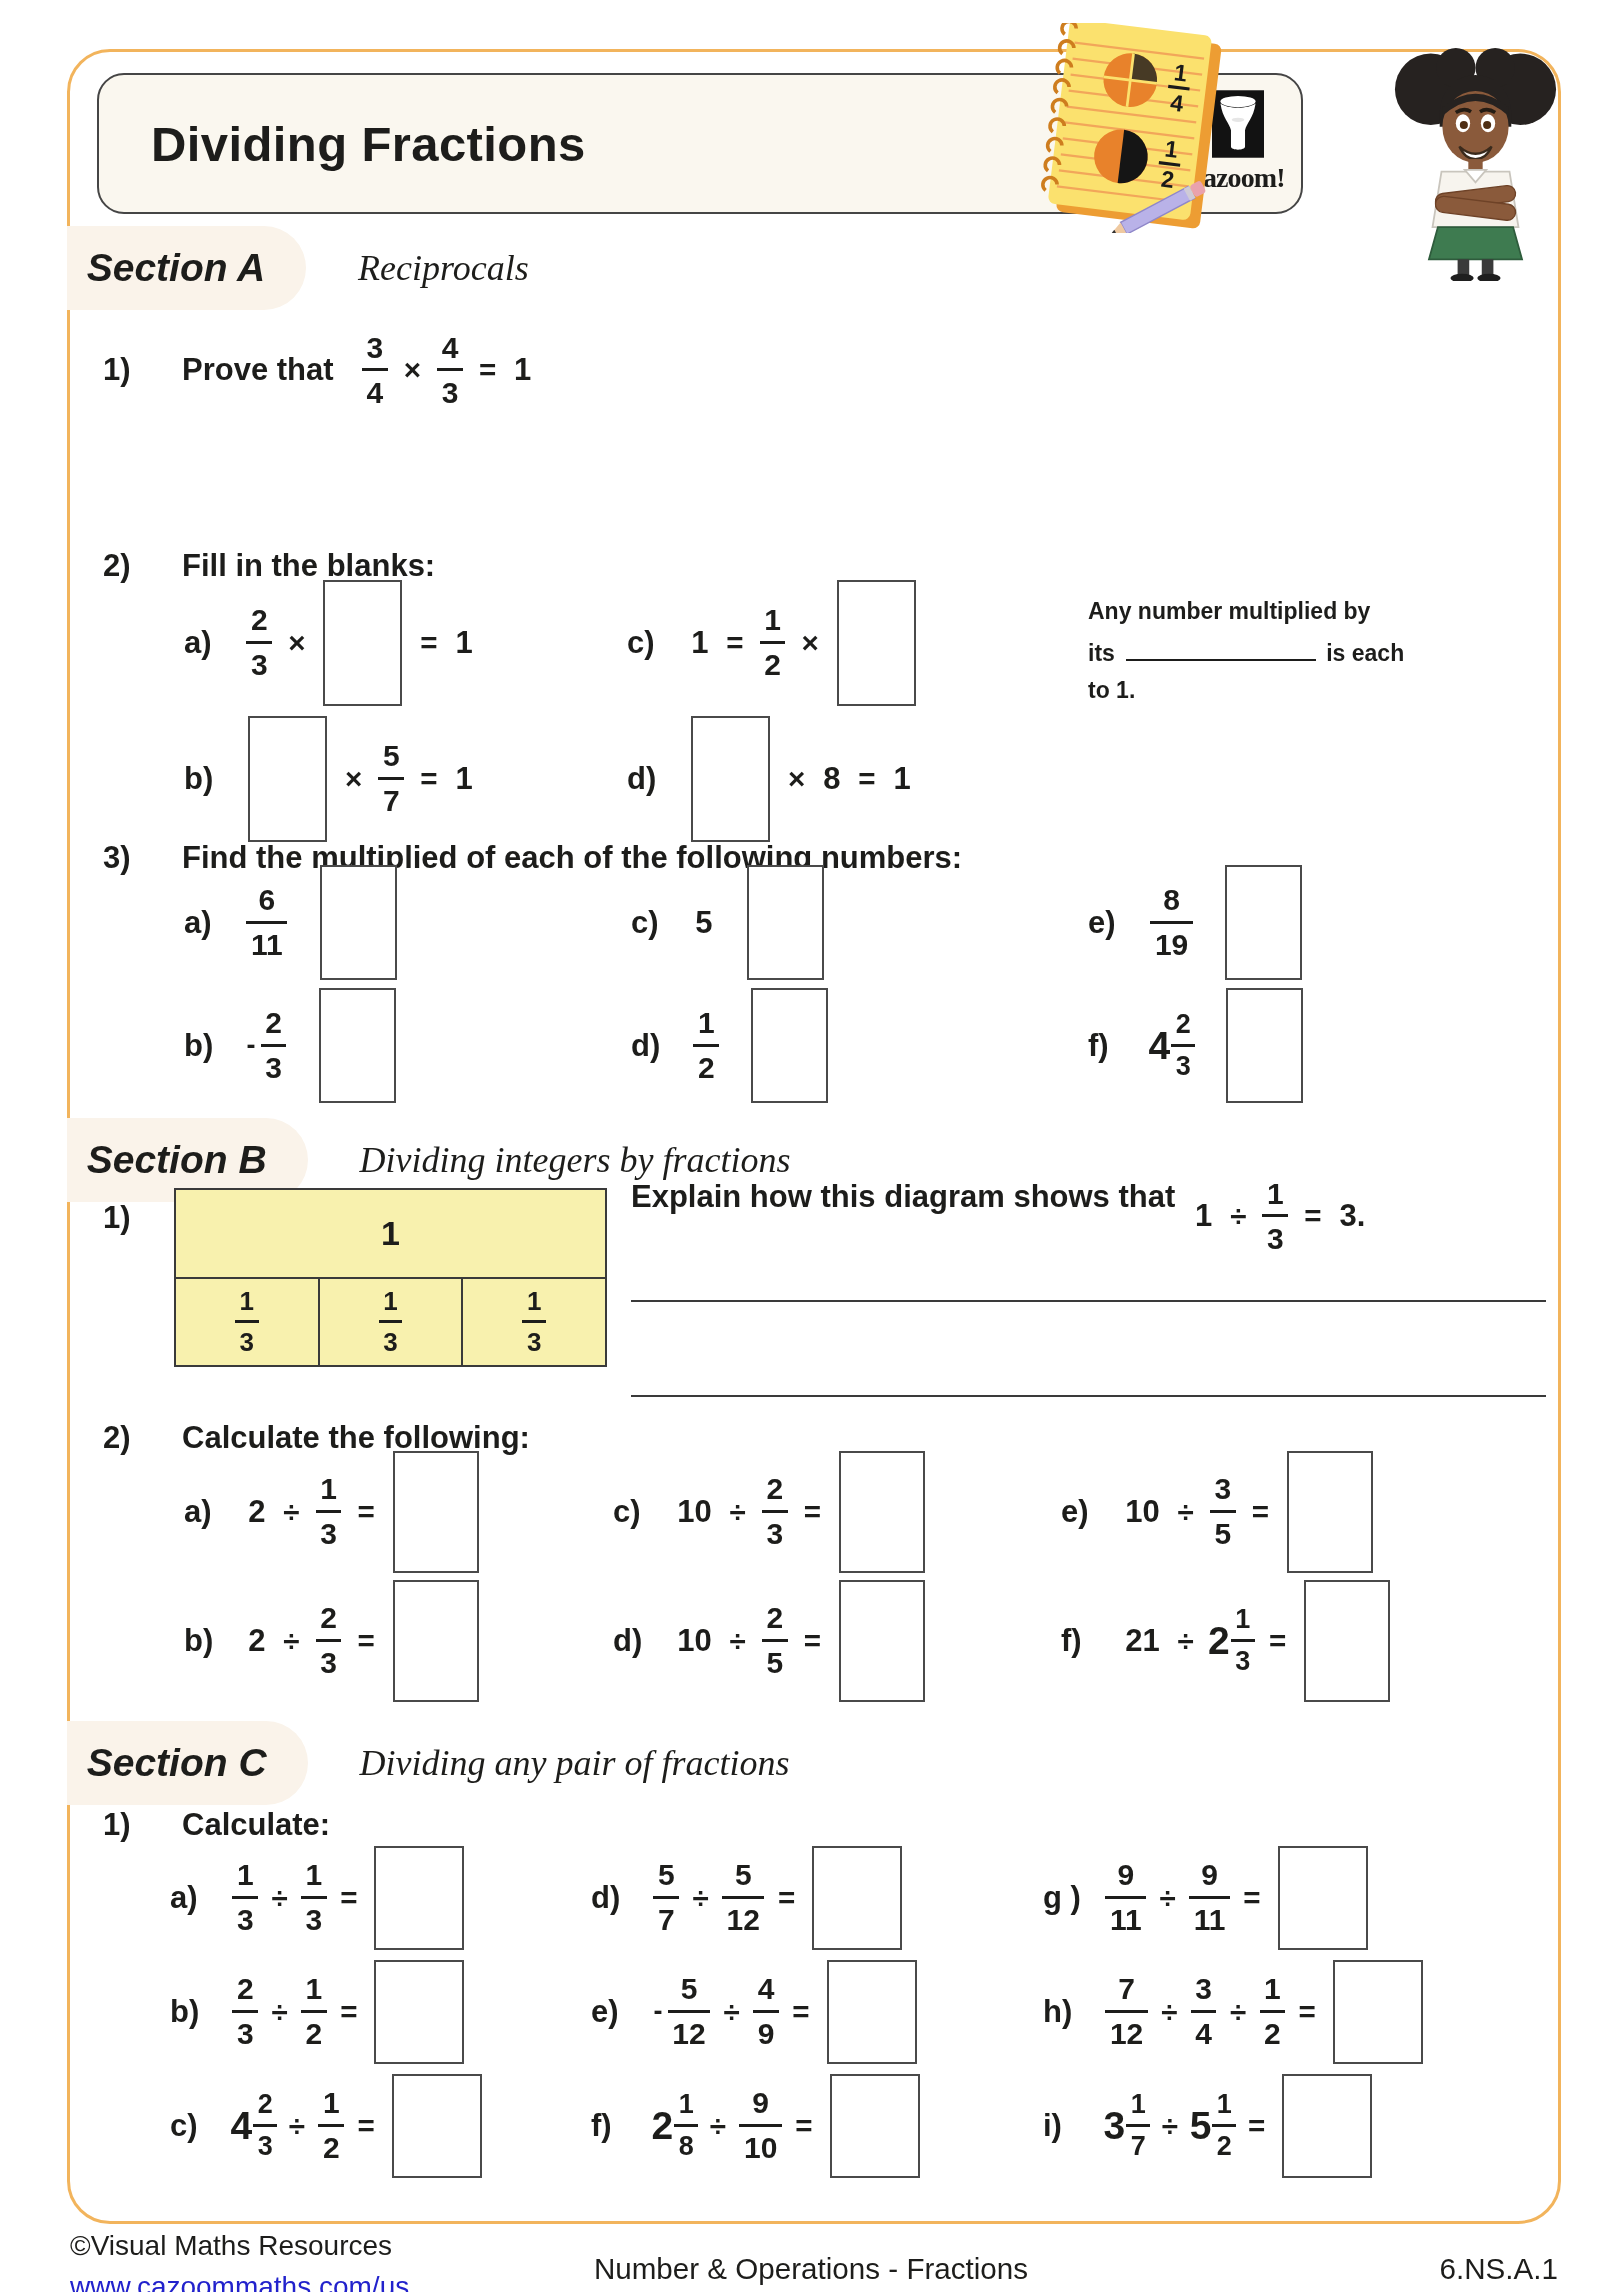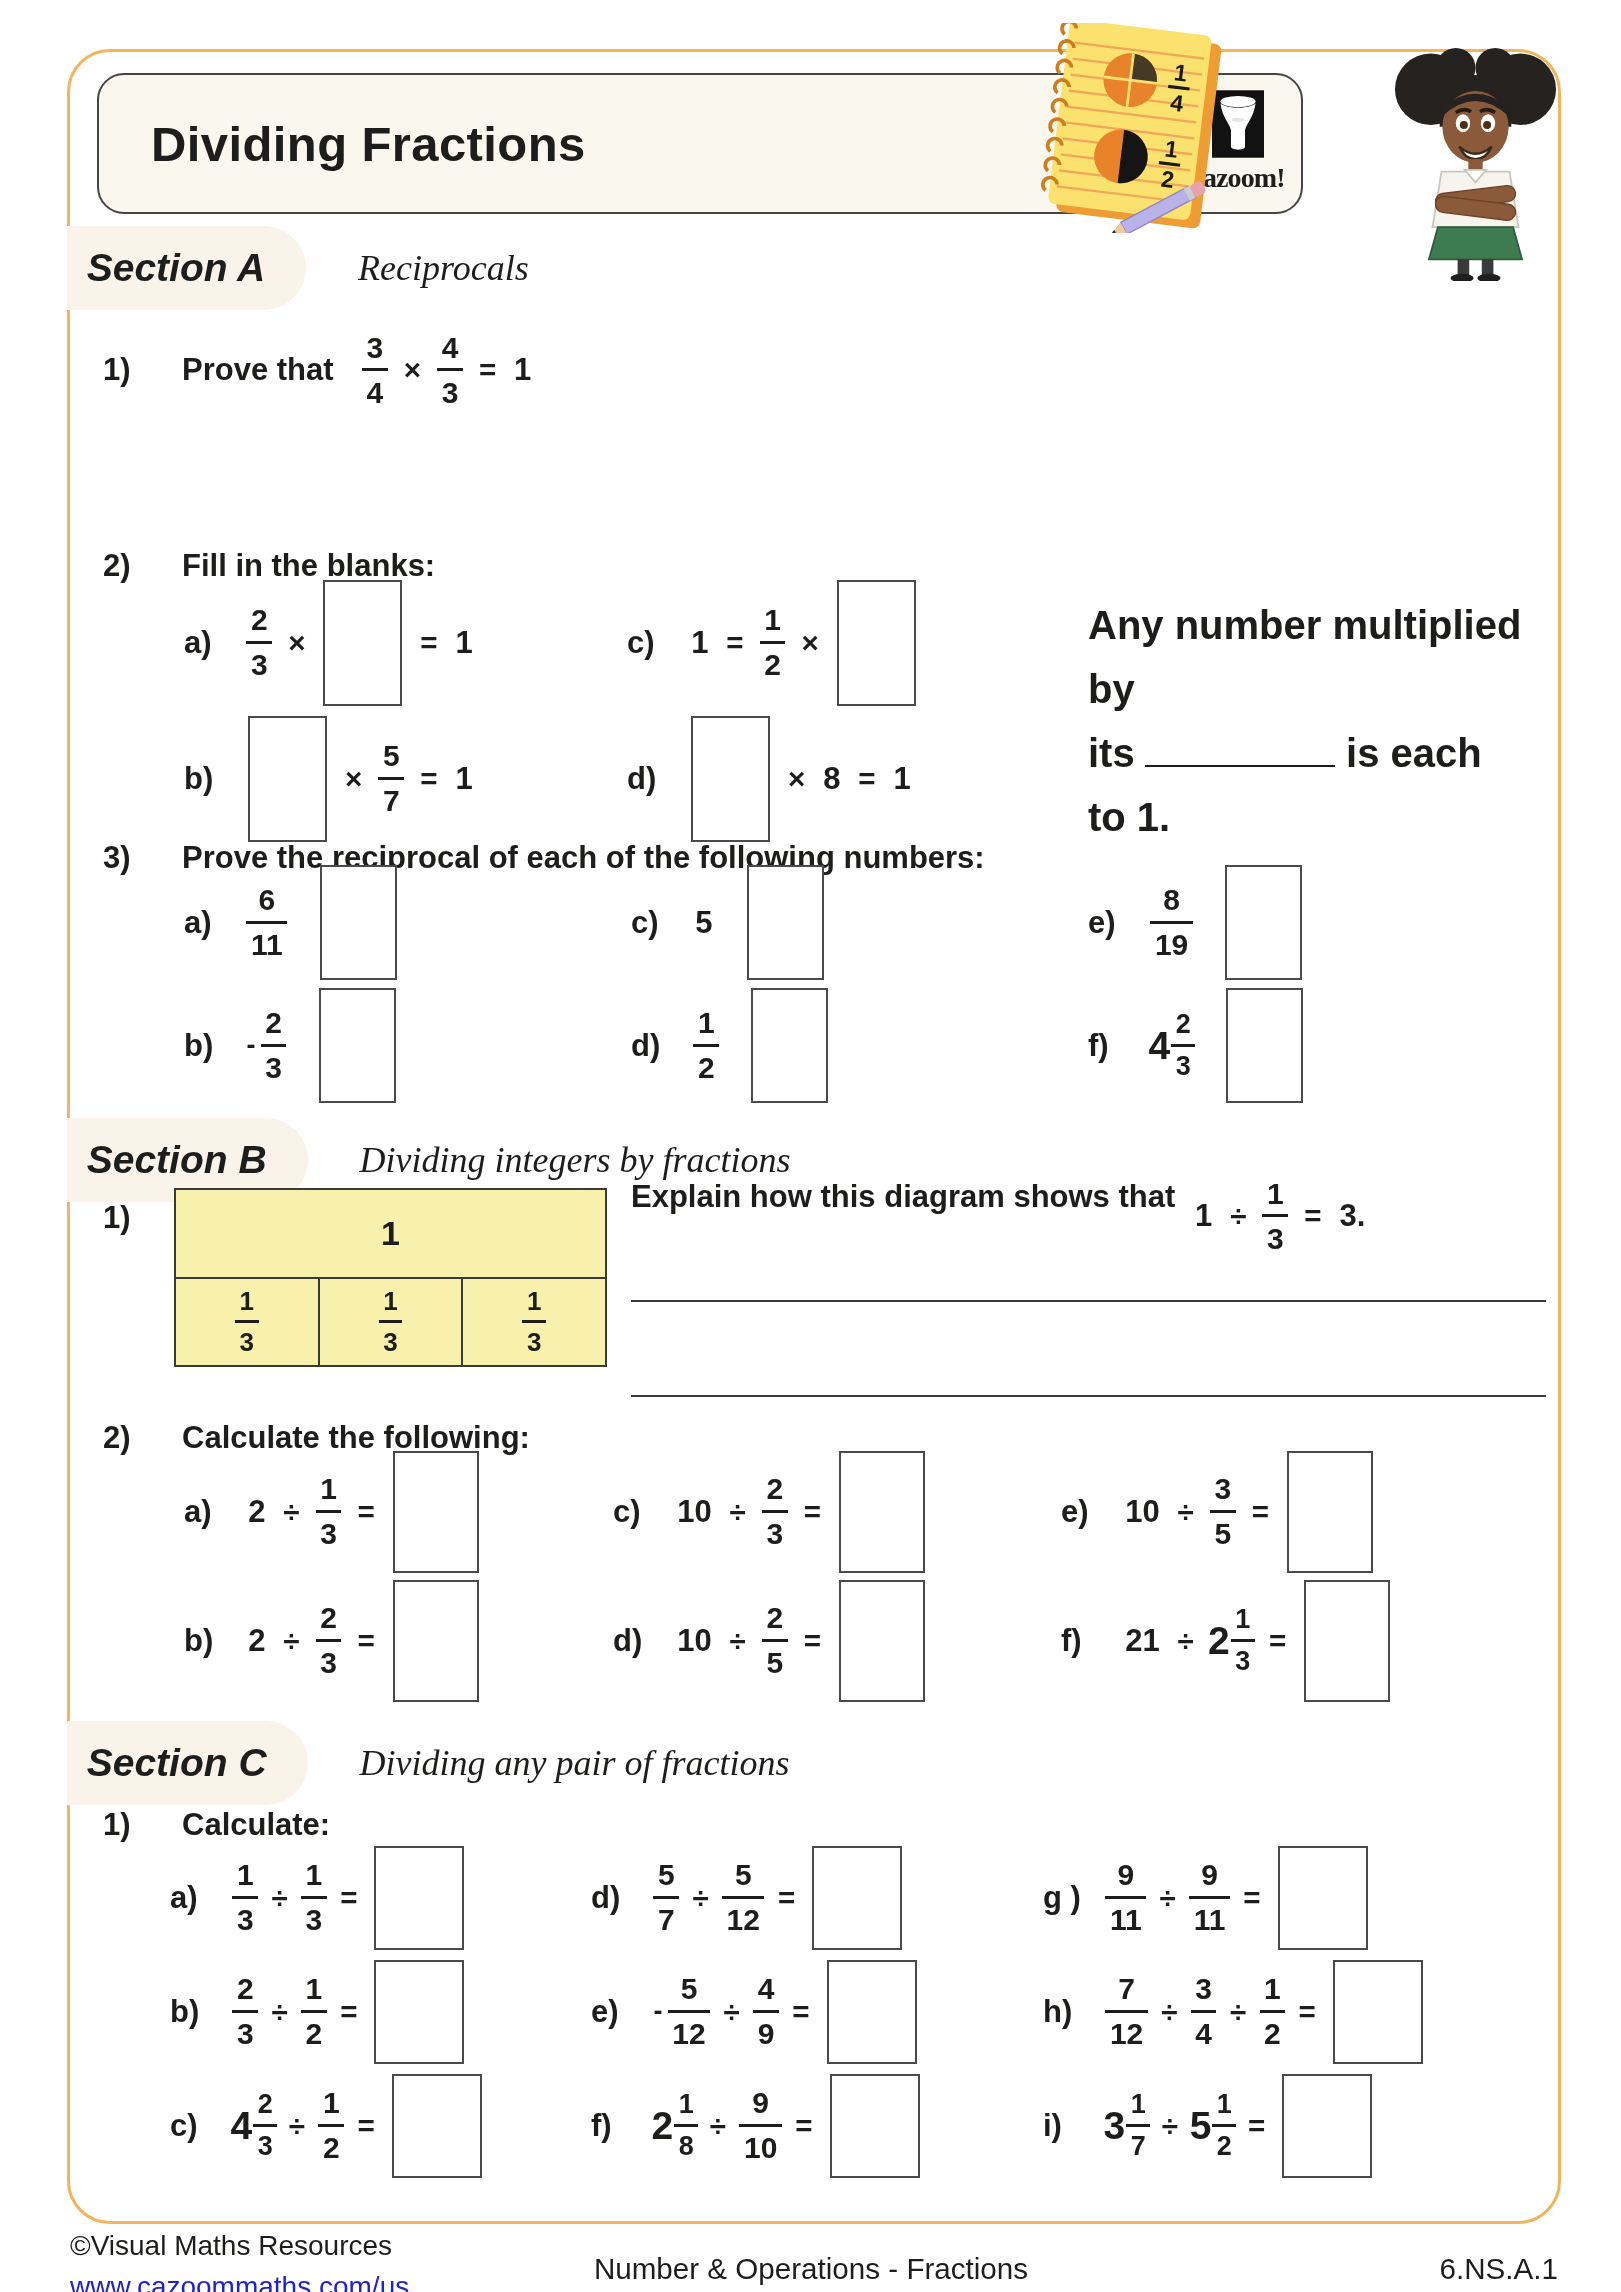--- a/index.html
+++ b/index.html
@@ -43,21 +43,21 @@
   .mixed .mw{font-size:39px;margin-right:0.9px;}
   .mixed .frac{margin:0;font-size:27px;}
   .ansbox{display:inline-block;background:#ffffff;border:2.2px solid #4a4a4a;}
   .a2 .ansbox{width:75px;height:122px;margin:0 7.2px;}
   .a3 .ansbox{width:73px;height:111px;margin-left:27px;}
   .b2 .ansbox{width:82px;height:118px;margin-left:7.2px;}
   .c1 .ansbox{width:86px;height:100px;margin-left:9px;}
   .c1 .eq-o{margin:0 8px;}
   
   .note{position:absolute;left:1088px;top:593px;width:466px;font-weight:bold;
-        font-size:40px;line-height:1.6;white-space:normal;}
+        font-size:23px;line-height:1.6;white-space:normal;}
   .blank{display:inline-block;width:190px;height:29px;border-bottom:2.7px solid #1d1d1b;
          margin:0 10.7px;vertical-align:baseline;}
   
   .diagram{position:absolute;left:174px;top:1188px;width:433px;height:179px;
            border:2.2px solid #3a3a3a;background:#F8F1AE;display:flex;
            flex-direction:column;box-sizing:border-box;}
   .diag-top{height:50%;display:flex;align-items:center;justify-content:center;
             font-size:34px;font-weight:bold;border-bottom:2.2px solid #3a3a3a;}
   .diag-cells{height:50%;display:flex;}
   .diag-cell{flex:1;display:flex;align-items:center;justify-content:center;
@@ -262,21 +262,21 @@
   </div>
 
   <div class="note">
     <span>Any number multiplied by</span><br>
     <span>its</span><span class="blank"></span><span>is each</span><br>
     <span>to 1.</span>
   </div>
 
   <div class="qhead" style="left:103px;top:840px">
     <span class="qn">3)</span>
-    <span class="qt">Prove the reciprocal of each of the following numbers:</span>
+    <span class="qt">Find the multiplied of each of the following numbers:</span>
   </div>
   <div class="cell a3" style="left:184px;top:862px;height:121px">
     <span class="lab">a)</span>
     <span class="eq">
         <span class="frac">
           <span class="fn">6</span>
           <span class="fd">11</span>
         </span>
         <span class="ansbox"></span>
       </span>

